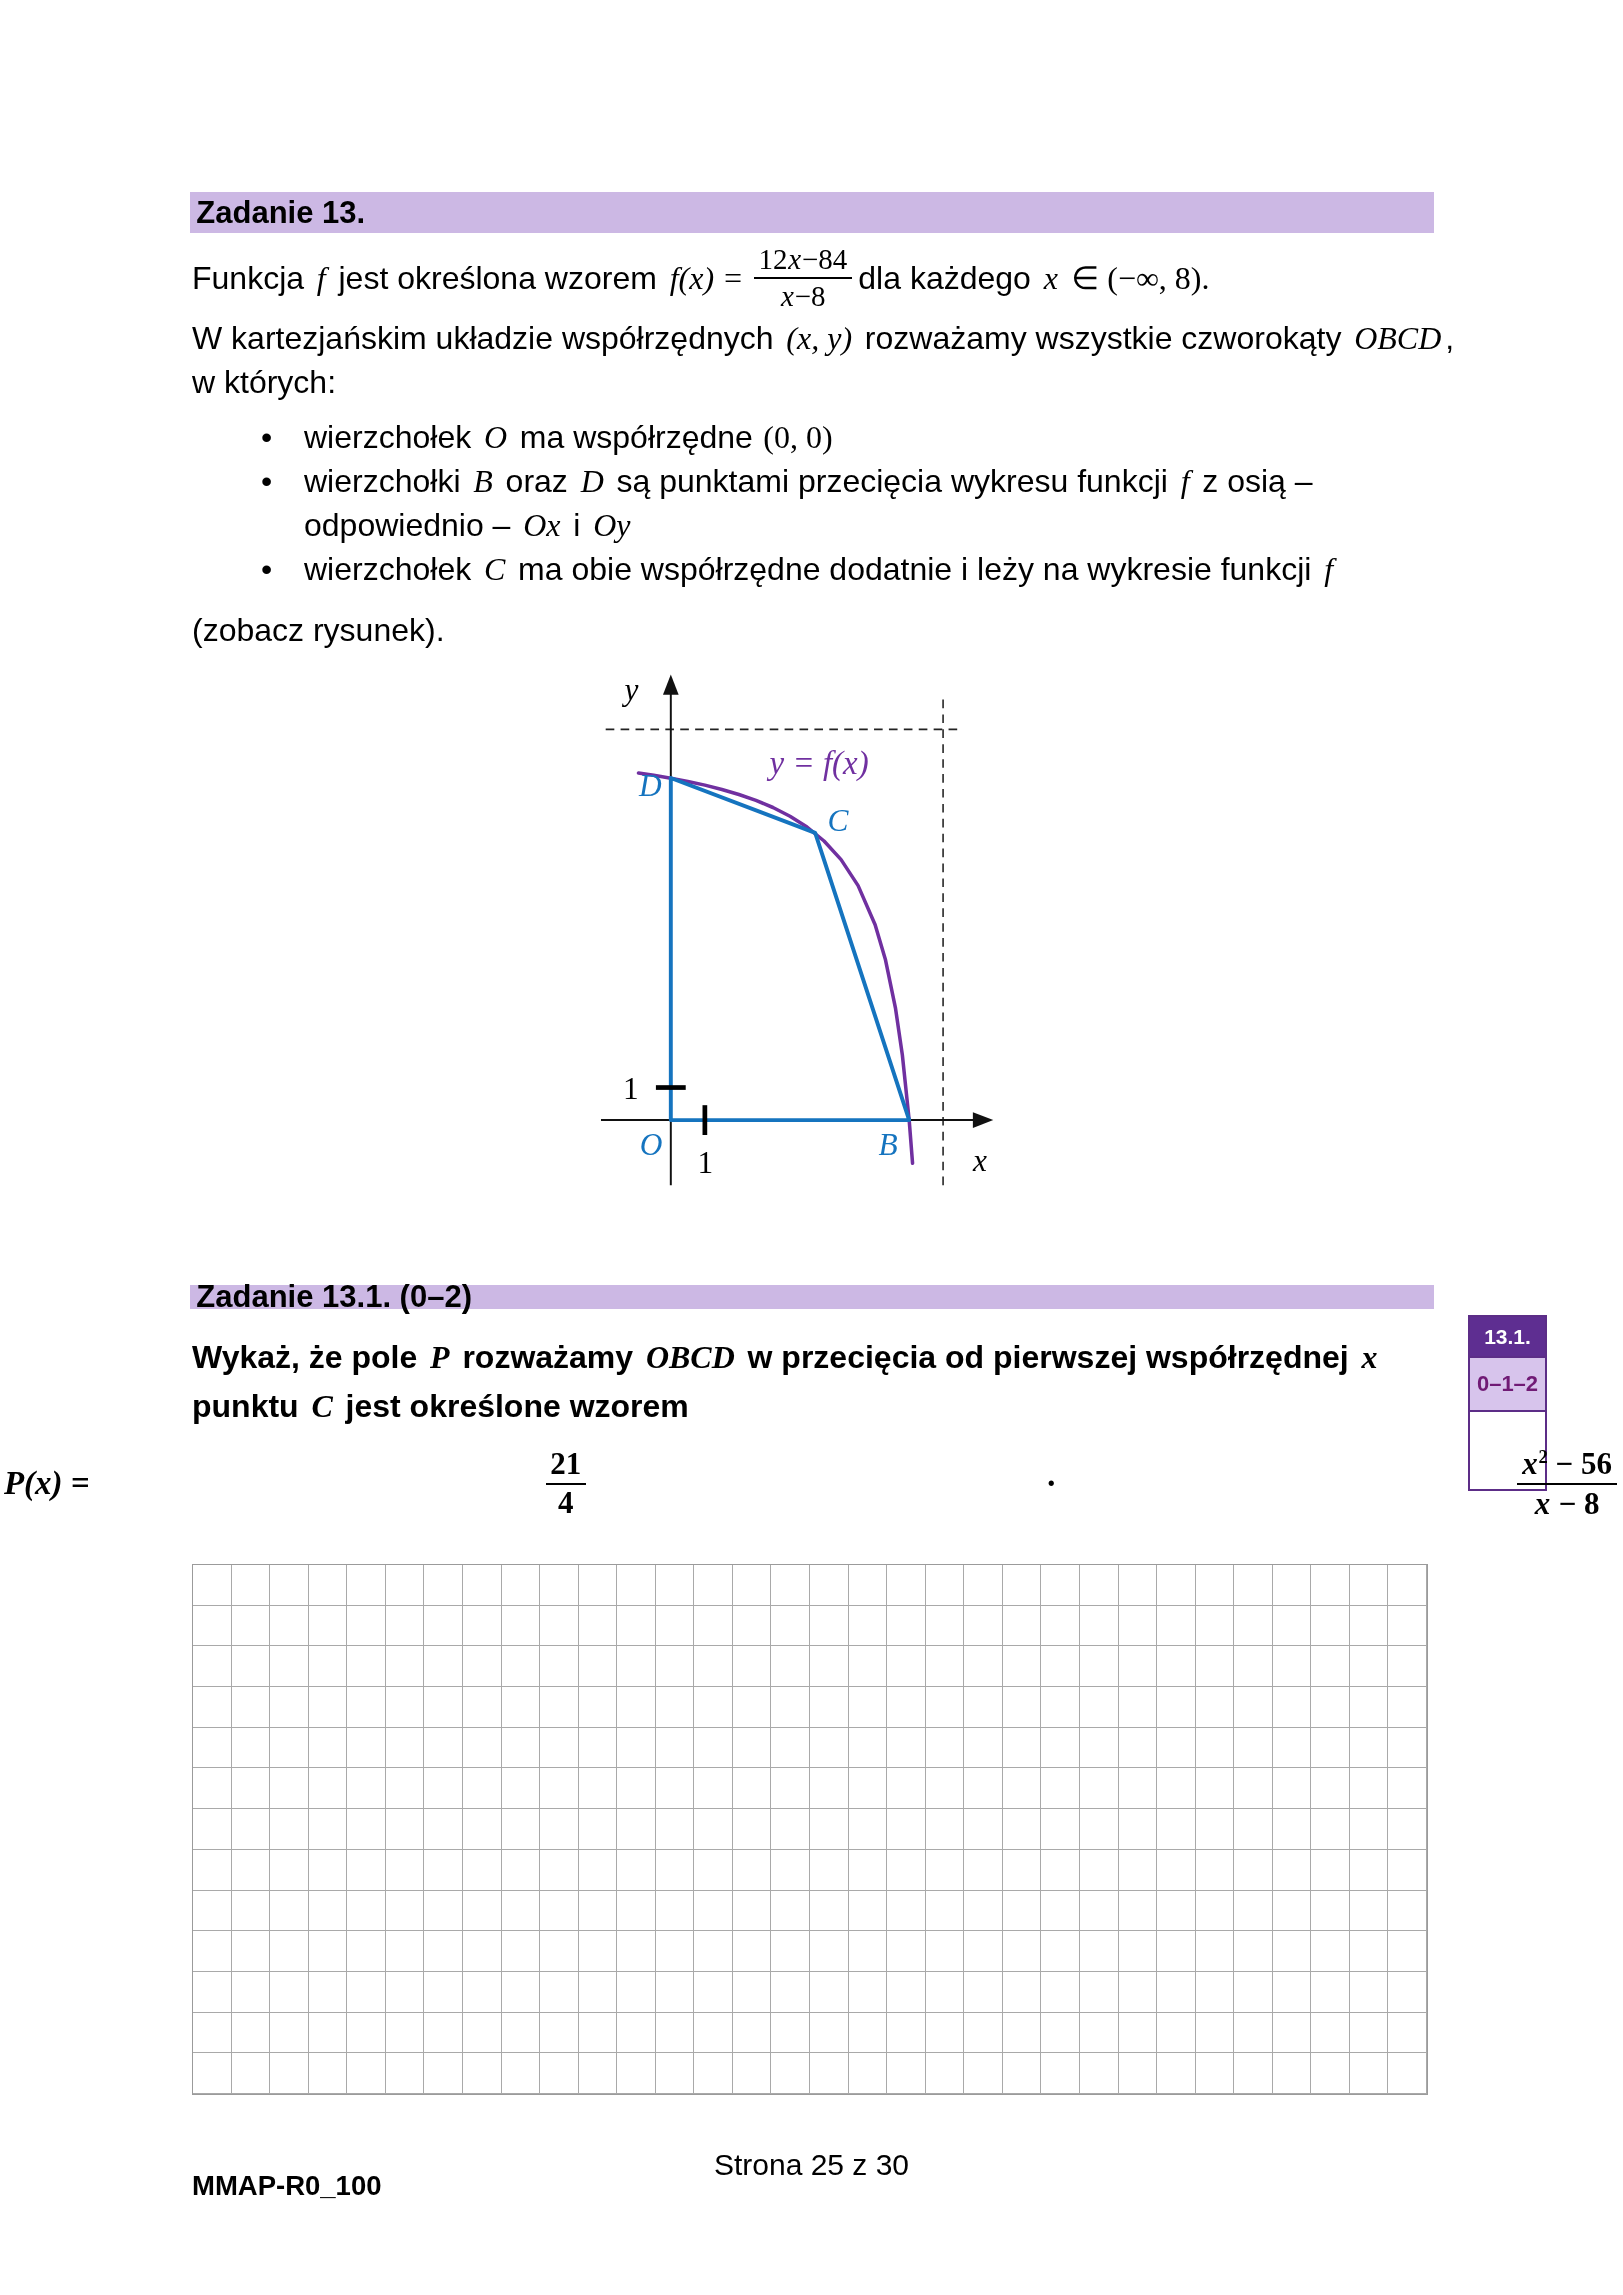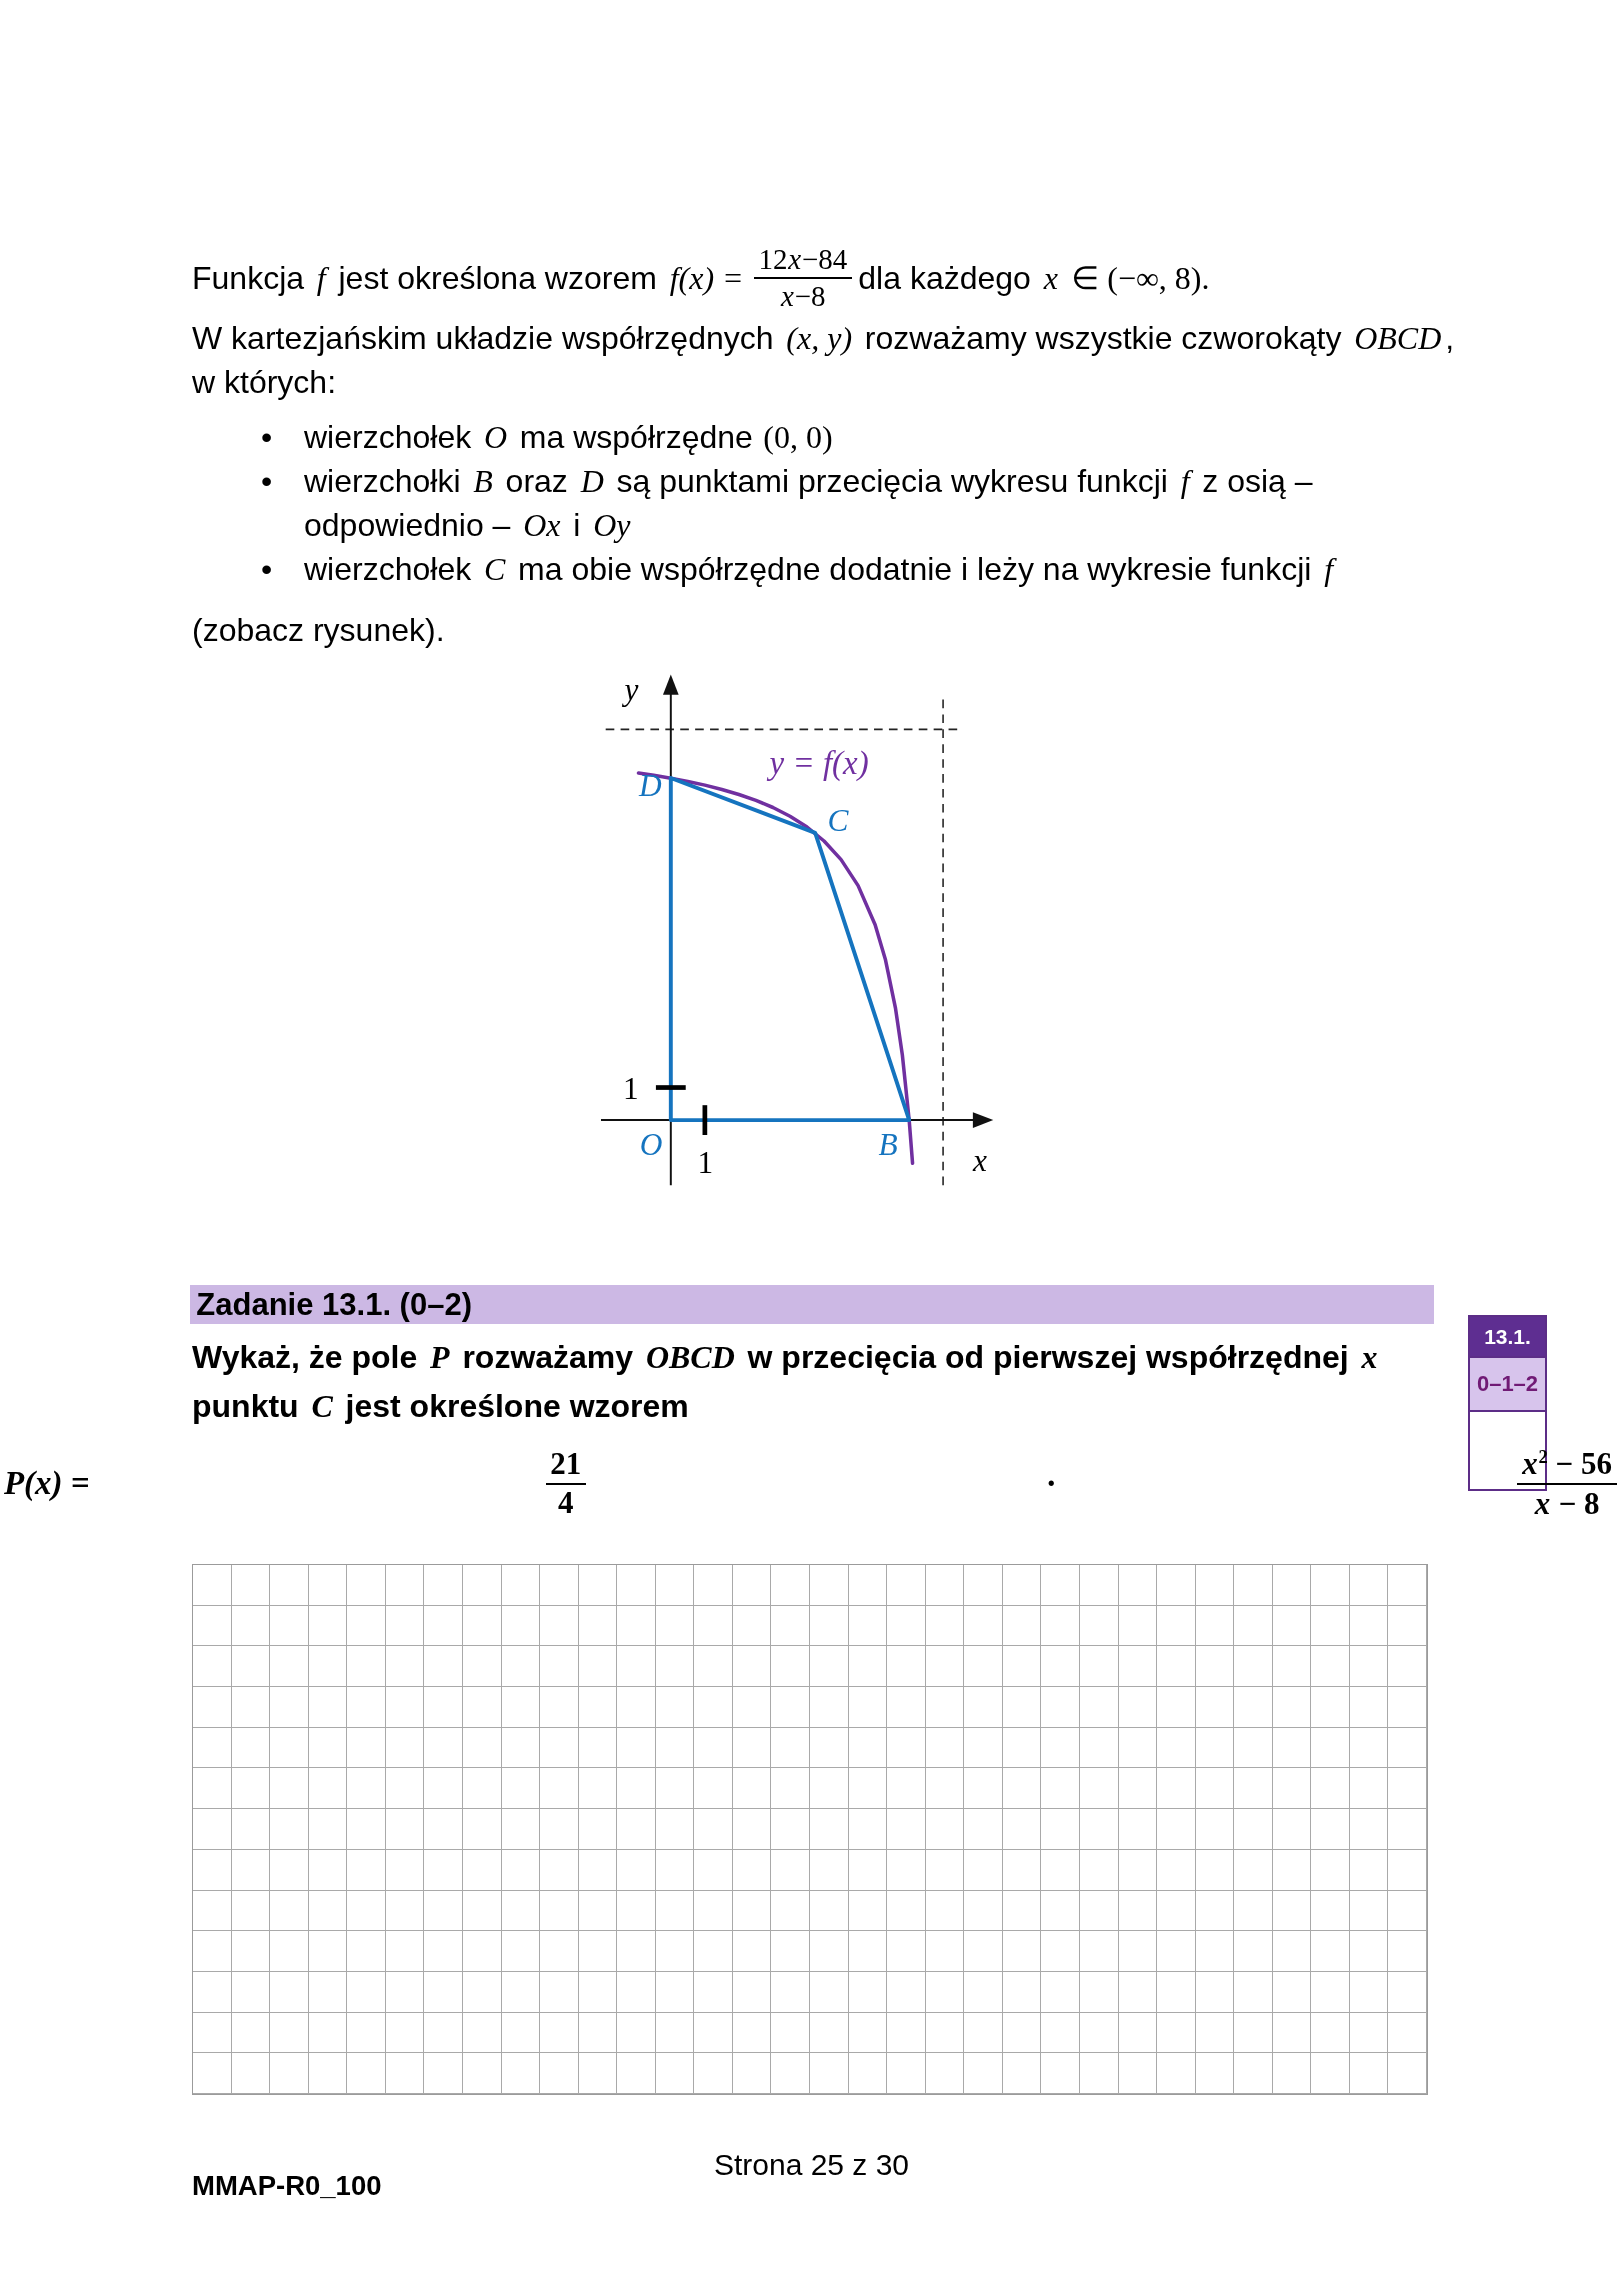--- a/index.html
+++ b/index.html
@@ -47,20 +47,23 @@
   .fig-t{font-family:"Liberation Serif",serif;font-size:40px;font-style:italic;fill:#000;}
   .fig-n{font-family:"Liberation Serif",serif;font-size:40px;fill:#000;}
   .fig-curve-label{font-family:"Liberation Serif",serif;font-size:42px;font-style:italic;fill:#7030a0;}
   .blue{fill:#1574bf;}
 </style>
 </head>
 <body>
 
 <div class="page">
 
+  <div class="band" style="top:192px;">
+    <span>Zadanie 13.</span>
+  </div>
 
   <div class="intro">
     <span><span>Funkcja </span><span class="mi">f</span><span> jest określona wzorem </span><span class="mi">f(x) =</span></span>
     <span class="frac f-small">
       <span class="fnum"><span>12</span><span class="mi">x</span><span>−84</span></span>
       <span class="fden"><span class="mi">x</span><span>−8</span></span>
     </span>
     <span><span> dla każdego </span><span class="mi">x</span><span class="ms"> ∈ (−∞, 8).</span></span>
   </div>
 
@@ -95,21 +98,21 @@
     <text x="497" y="646" text-anchor="middle" class="fig-t">x</text>
     <text x="292" y="140" text-anchor="middle" class="fig-curve-label">y = f(x)</text>
     <text x="78" y="625" text-anchor="middle" class="fig-t blue">O</text>
     <text x="380" y="625" text-anchor="middle" class="fig-t blue">B</text>
     <text x="316" y="213" text-anchor="middle" class="fig-t blue">C</text>
     <text x="77" y="168" text-anchor="middle" class="fig-t blue">D</text>
     <text x="52" y="554" text-anchor="middle" class="fig-n">1</text>
     <text x="147" y="648" text-anchor="middle" class="fig-n">1</text>
   </svg>
 
-  <div class="band" style="top:1285px;height:39px;">
+  <div class="band" style="top:1285px;height:24px;">
     <span>Zadanie 13.1. (0–2)</span>
   </div>
 
   <div class="score-box">
     <div class="score-cell sc1">13.1.</div>
     <div class="score-cell sc2">0–1–2</div>
     <div class="score-cell sc3"></div>
   </div>
 
   <div class="statement"><span>Wykaż, że pole </span><span class="mi">P</span><span> rozważamy </span><span class="mi">OBCD</span><span> w przecięcia od pierwszej współrzędnej </span><span class="mi">x</span><br><span>punktu </span><span class="mi">C</span><span> jest określone wzorem</span></div>

